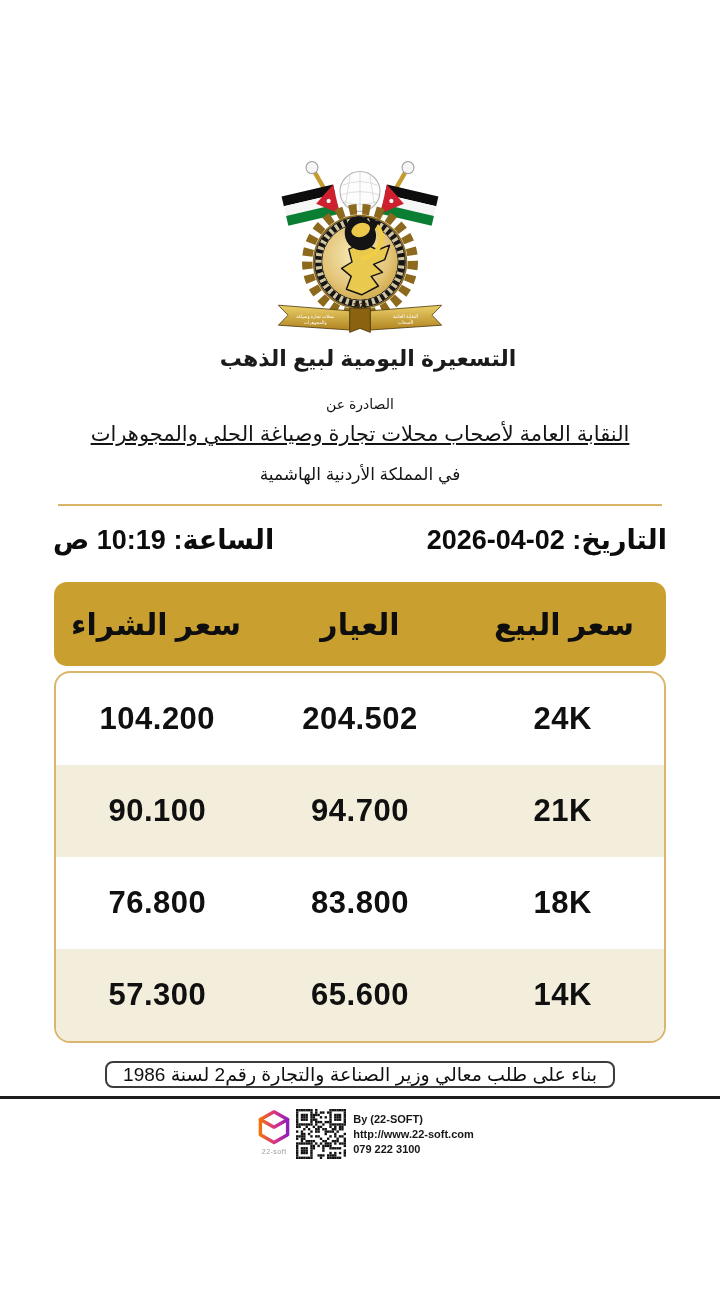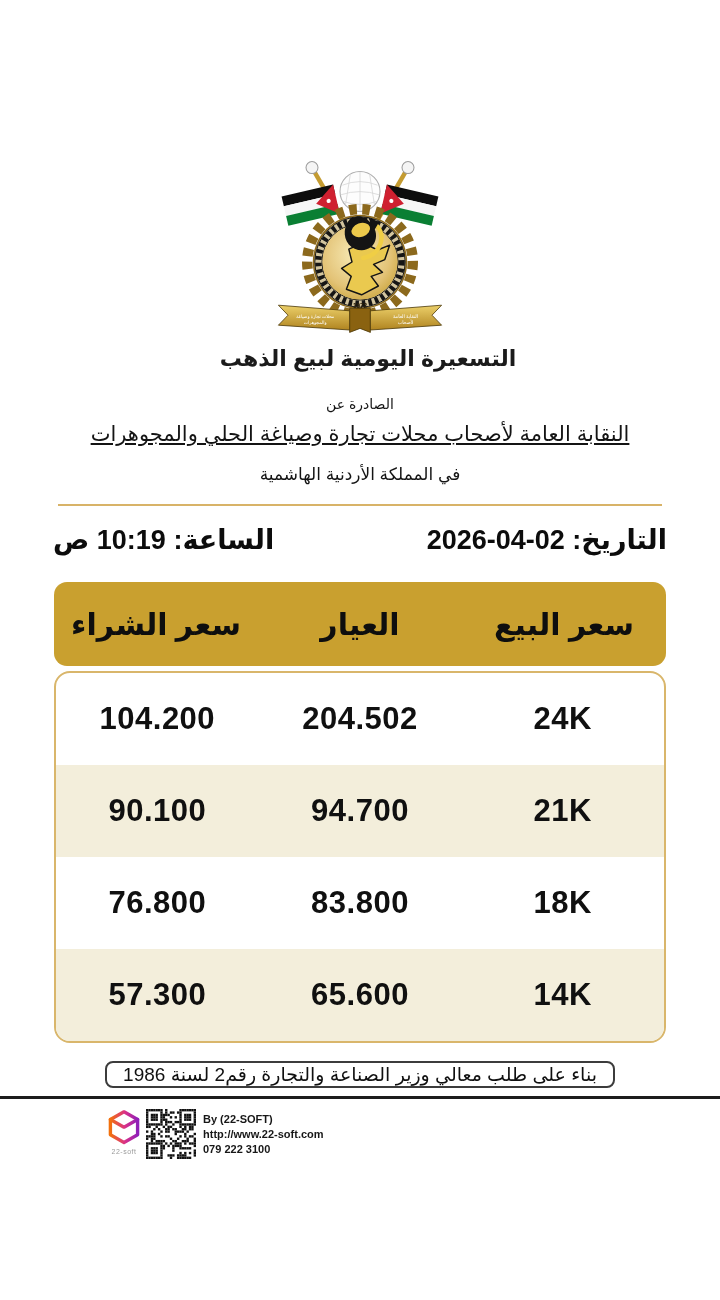--- a/index.html
+++ b/index.html
@@ -19,21 +19,21 @@
          font-size:30px;font-weight:bold;color:#0e0e0e;text-align:center;}
   .tbody{margin-top:5px;width:608px;border:2px solid #d9b66b;border-radius:16px;
          overflow:hidden;background:#fff;}
   .trow{height:92px;display:grid;grid-template-columns:1fr 1fr 1fr;align-items:center;
         text-align:center;font-size:31px;font-weight:bold;color:#101010;
         font-stretch:semi-condensed;letter-spacing:.5px;}
   .trow.alt{background:#f3eedb;}
   .note{margin-top:18px;border:2px solid #3c3c3c;border-radius:8px;padding:0 16px;
         font-size:19px;color:#101010;}
   .footer-line{margin-top:8px;width:720px;border-top:3px solid #1c1c1c;}
-  .footer{width:632px;direction:ltr;display:flex;justify-content:flex-start;
+  .footer{width:632px;direction:ltr;display:flex;justify-content:center;
           align-items:flex-start;padding:10px 52px 0 58px;box-sizing:border-box;}
   .cube-wrap{display:flex;flex-direction:column;align-items:center;width:44px;}
   .cube-wrap svg{width:34px;height:38px;}
   .cube-caption{font-size:7px;color:#9a9a9a;margin-top:1px;letter-spacing:.5px;}
   .credit-block{display:flex;align-items:center;gap:7px;}
   .credit-block svg.qr{width:50px;height:50px;}
   .credit-text{font-size:11px;font-weight:600;color:#171717;line-height:15px;
                font-family:"Liberation Sans",sans-serif;}
 </style>
 </head>

